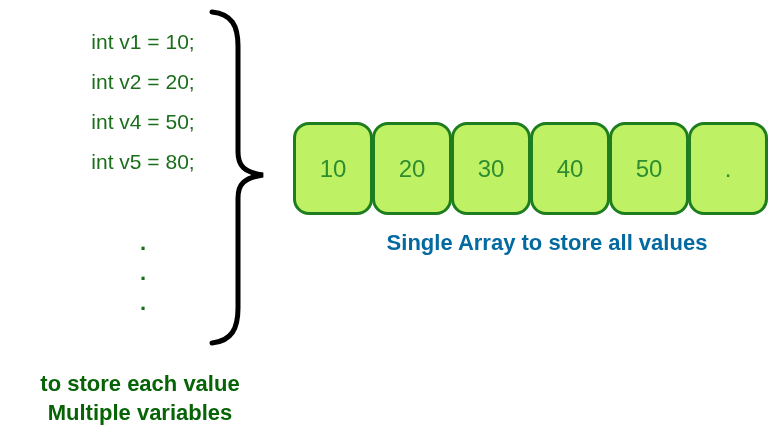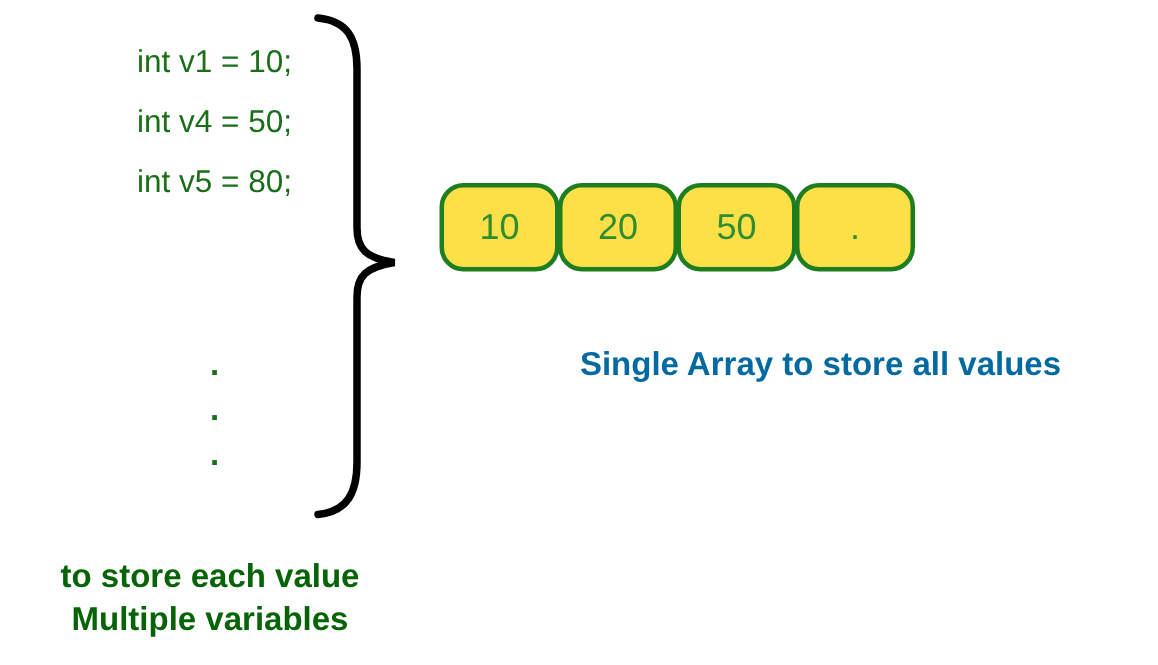--- a/index.html
+++ b/index.html
@@ -66,22 +66,22 @@
 
   
   .array-row {
     position: absolute;
     left: 281px;
     top: 122px;
     display: flex;
   }
   .cell {
     width: 80px;
-    height: 59px;
-    background: #fde047;
+    height: 93px;
+    background: #bef264;
     border: 3px solid #1e7d1e;
     border-radius: 16px;
     display: flex;
     align-items: center;
     justify-content: center;
     font-size: 24px;
     color: #2f8d2f;
     margin-left: -1px;
   }
   .cell:first-child { margin-left: 0; }
@@ -99,20 +99,21 @@
     white-space: nowrap;
   }
 </style>
 </head>
 <body>
 
 <div class="canvas">
 
   <div class="code-block">
     <div class="code-line">int v1 = 10;</div>
+    <div class="code-line">int v2 = 20;</div>
     <div class="code-line">int v4 = 50;</div>
     <div class="code-line">int v5 = 80;</div>
   </div>
 
   <div class="dots">
     <div class="dot">.</div>
     <div class="dot">.</div>
     <div class="dot">.</div>
   </div>
 
@@ -127,19 +128,21 @@
   </svg>
 
   <div class="left-caption">
     <div>to store each value</div>
     <div>Multiple variables</div>
   </div>
 
   <div class="array-row">
     <div class="cell">10</div>
     <div class="cell">20</div>
+    <div class="cell">30</div>
+    <div class="cell">40</div>
     <div class="cell">50</div>
     <div class="cell">.</div>
   </div>
 
   <div class="right-caption">Single Array to store all values</div>
 
 </div>
 
 </body></html>

